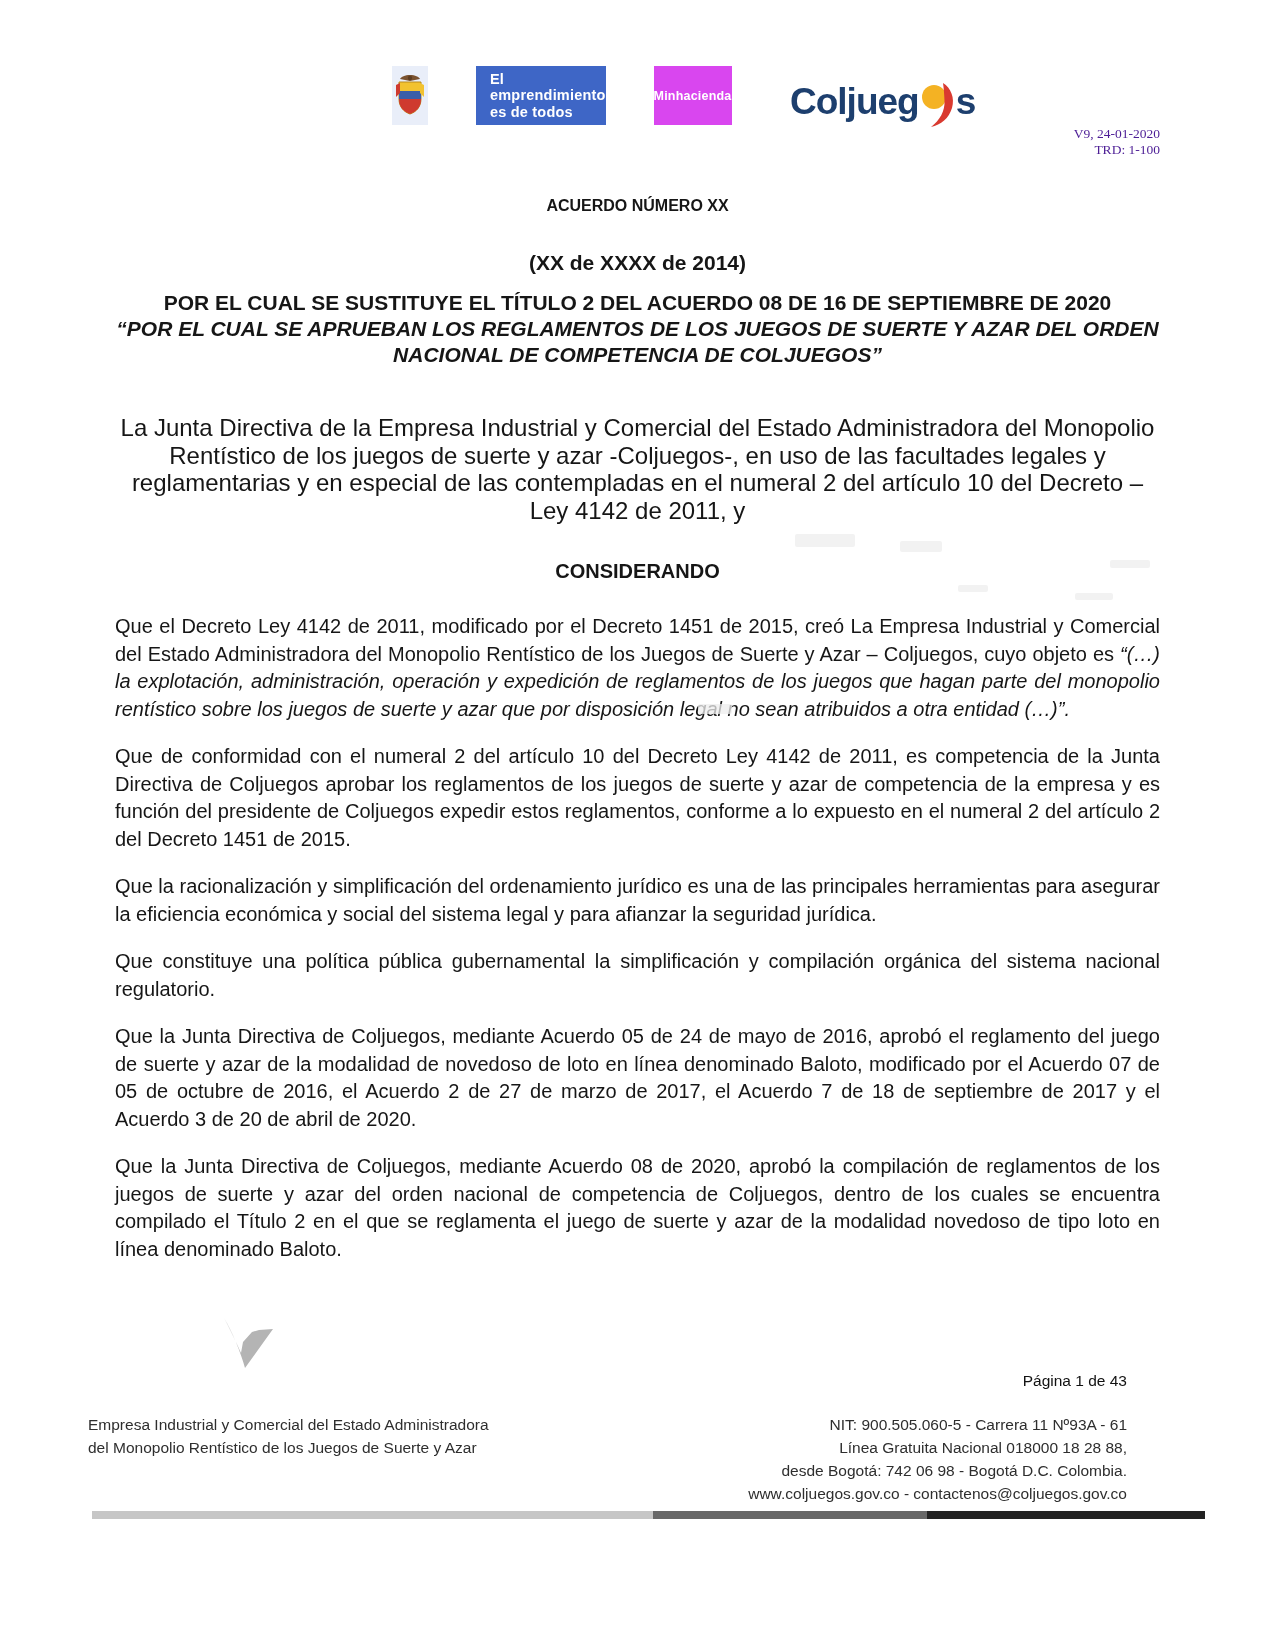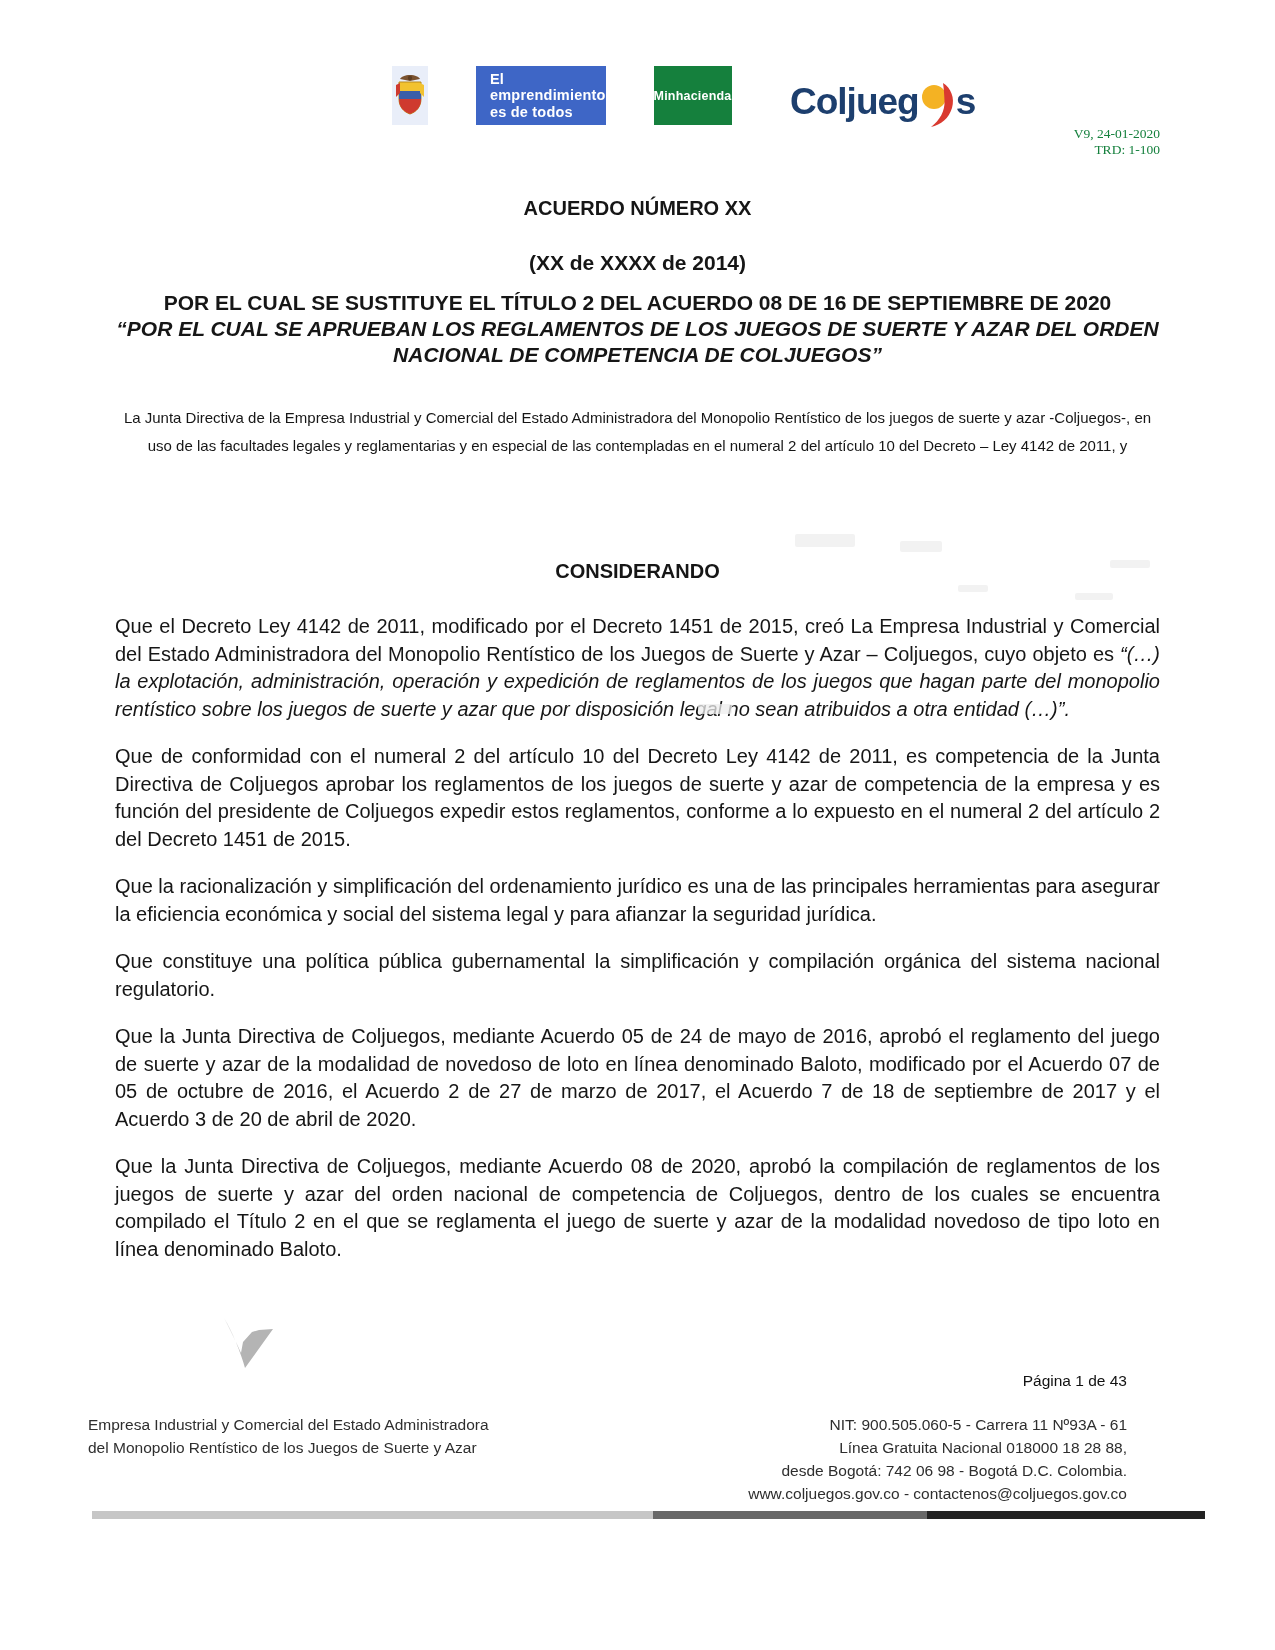--- a/index.html
+++ b/index.html
@@ -5,39 +5,39 @@
   html,body{margin:0;padding:0;background:#ffffff;}
   .page{position:relative;width:1275px;height:1650px;background:#ffffff;overflow:hidden;
         font-family:"Liberation Sans","DejaVu Sans",sans-serif;color:#161616;}
 
   
   .gov-logo{position:absolute;left:392px;top:66px;width:308px;height:59px;display:flex;gap:48px;}
   .gov-logo .seal-box{width:48px;background:#e9eef9;display:flex;align-items:center;justify-content:center;}
   .gov-logo .slogan-box{width:157px;background:#3e66c6;color:#ffffff;display:flex;flex-direction:column;
         justify-content:center;padding-left:14px;box-sizing:border-box;
         font-weight:bold;font-size:14.5px;line-height:16.5px;letter-spacing:.2px;}
-  .gov-logo .ministry-box{flex:1;background:#15803d;color:#ffffff;display:flex;align-items:center;
+  .gov-logo .ministry-box{flex:1;background:#d946ef;color:#ffffff;display:flex;align-items:center;
         justify-content:center;font-weight:bold;font-size:12.5px;letter-spacing:.2px;}
 
   .brand{position:absolute;left:790px;top:72px;display:flex;align-items:flex-start;}
   .brand .word{font-weight:bold;font-size:37px;line-height:46px;color:#1d3f6e;letter-spacing:-1px;margin-top:7px;}
   .brand svg.swoosh{margin:9px 1px 0 2px;}
 
   .version-block{position:absolute;right:115px;top:126px;text-align:right;
-        font-family:"Liberation Serif","DejaVu Serif",serif;font-size:13.5px;line-height:15.5px;color:#15803d;}
+        font-family:"Liberation Serif","DejaVu Serif",serif;font-size:13.5px;line-height:15.5px;color:#4c1d95;}
 
   
   .t-center{position:absolute;left:115px;width:1045px;text-align:center;}
-  .acuerdo{top:197px;font-weight:bold;font-size:20px;}
+  .acuerdo{top:197px;font-weight:bold;font-size:16px;}
   .fecha{top:251px;font-weight:bold;font-size:21px;}
   .titulo-block{top:290px;font-weight:bold;font-size:21px;line-height:26px;}
   .titulo-block .quoted{font-style:italic;}
 
-  .preamble{position:absolute;left:115px;top:404px;width:1045px;text-align:center;
-        font-size:15px;line-height:27.5px;}
+  .preamble{position:absolute;left:115px;top:414px;width:1045px;text-align:center;
+        font-size:24px;line-height:27.5px;}
   .considerando{position:absolute;left:115px;top:560px;width:1045px;text-align:center;
         font-weight:bold;font-size:20px;}
 
   
   .body-col{position:absolute;left:115px;top:613px;width:1045px;font-size:20px;line-height:27.5px;}
   .body-col p{margin:0 0 20px 0;text-align:justify;}
   .body-col .it{font-style:italic;}
 
   
   .swoosh-mark{position:absolute;left:219px;top:1317px;}

